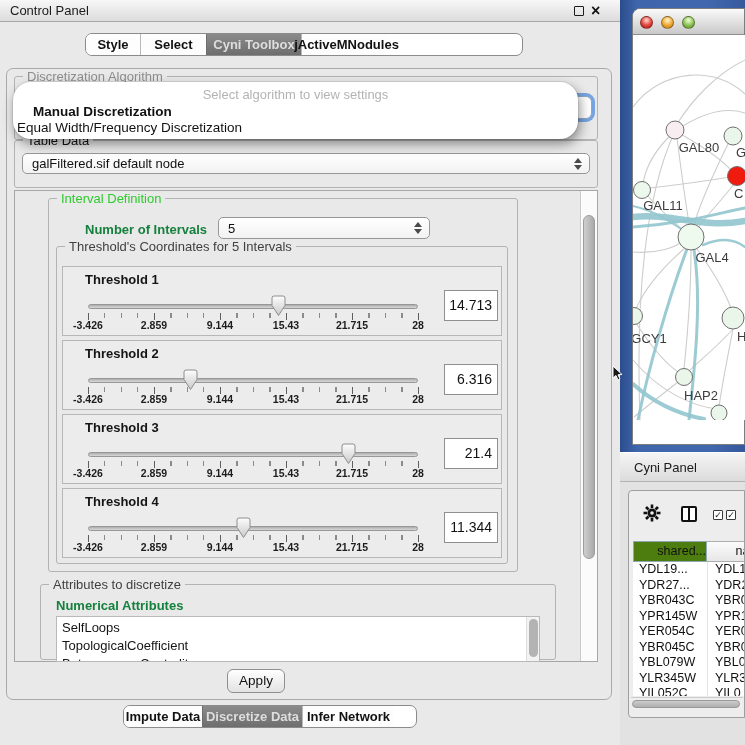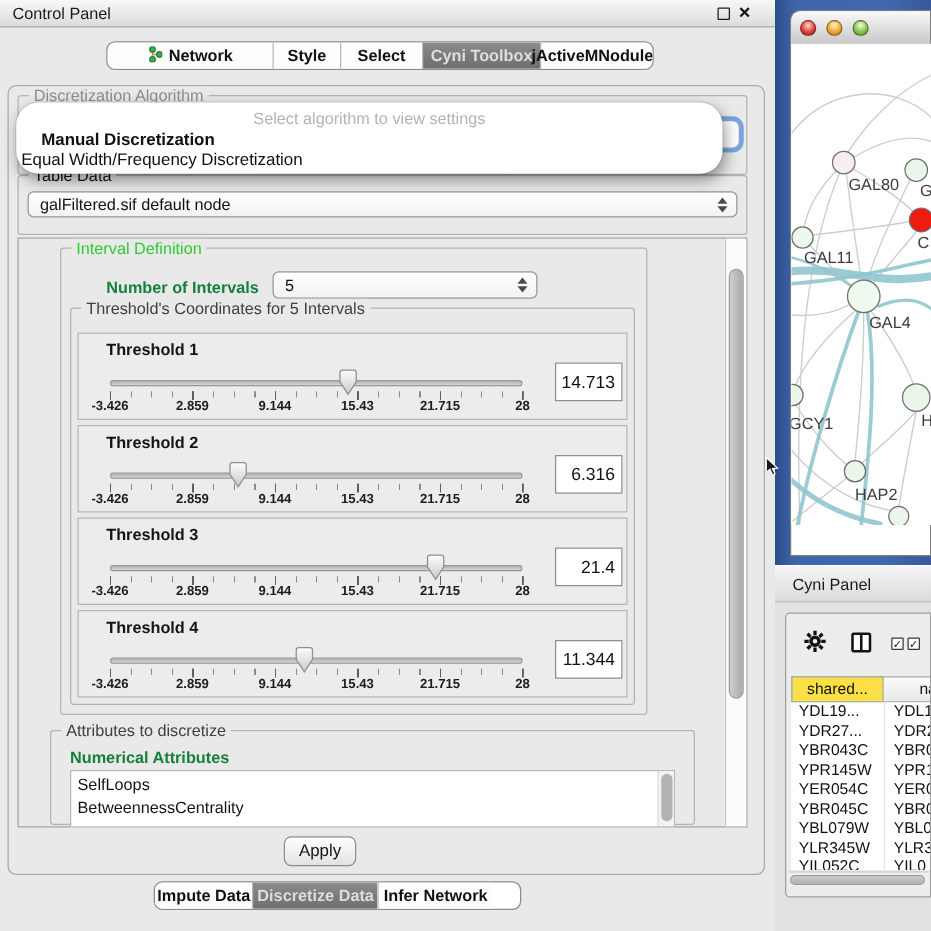--- a/index.html
+++ b/index.html
@@ -98,21 +98,21 @@
     font-size:13px; color:#1a1a1a; line-height:29px; padding-left:14px; }
   .tp-area { left:620px; top:482px; width:125px; height:263px; background:#e2e2e2; }
   .tp-box { left:628px; top:490px; width:117px; height:228px; background:#ededed;
     border:1px solid #9f9f9f; border-radius:4px 0 0 4px; overflow:hidden; }
   .gear { position:absolute; left:14px; top:13px; }
   .col-ico { position:absolute; left:52px; top:15px; width:16px; height:16px; border:2px solid #111; border-radius:2px; background:#fff; }
   .col-ico::after { content:""; position:absolute; left:50%; top:0; bottom:0; width:2px; background:#111; transform:translateX(-1px); }
   .chk { position:absolute; top:19px; width:10px; height:10px; border:1.5px solid #3a3a3a; background:#fff;
     font-size:9px; line-height:8px; text-align:center; color:#222; border-radius:1px; }
   .tp-head { position:absolute; left:4px; top:50px; height:21px; display:flex; font-size:12.5px; color:#111; }
-  .tp-head .c1 { width:74px; background:#fde047; border:1px solid #8fa8b5; text-align:center; line-height:19px; }
+  .tp-head .c1 { width:74px; background:#4d7c0f; border:1px solid #8fa8b5; text-align:right; line-height:19px; }
   .tp-head .c2 { width:72px; background:linear-gradient(#fbfbfb,#e7e7e7); border:1px solid #adadad; border-left:none; text-align:center; line-height:19px; }
   .tp-rows { position:absolute; left:4px; top:71px; width:150px; height:134px; background:#fff; overflow:hidden; }
   .trow { display:flex; height:15.5px; font-size:12.5px; color:#111; }
   .trow .c1 { width:74px; padding-left:6px; }
   .trow .c2 { width:76px; padding-left:7px; border-left:1px solid #e4e4e4; }
   .hscroll { position:absolute; left:2px; top:206px; width:112px; height:12px; background:#efefef; border-top:1px solid #ccc; }
   .hscroll .thumb { position:absolute; left:1px; top:1.5px; width:108px; height:8px; border-radius:4px;
     background:linear-gradient(#cdcdcd,#aeaeae); border:1px solid #9a9a9a; }
 
   .cursor { left:612px; top:365px; z-index:60; }
@@ -129,29 +129,20 @@
   </defs>
 </svg>
 
 <div class="abs titlebar">
   <span>Control Panel</span>
 </div>
 <div class="abs float-ico"></div>
 <div class="abs close-ico">×</div>
 
 <div class="abs segbar" style="left:85px; top:33px; width:438px;">
-    <div class="seg" style="width: 133px;">
-      <span><svg width="12" height="13" viewBox="0 0 12 13">
-          <path d="M4,3 L4,10 M4,6.5 L9,6.5" stroke="#9a9a9a" stroke-width="1.2" fill="none"></path>
-          <circle cx="4" cy="2.5" r="2.2" fill="#3fae49" stroke="#2c7c33"></circle>
-          <circle cx="4" cy="10.5" r="2.2" fill="#3fae49" stroke="#2c7c33"></circle>
-          <circle cx="9.5" cy="6.5" r="2.2" fill="#3fae49" stroke="#2c7c33"></circle>
-        </svg></span>
-      <span>Network</span>
-    </div>
     <div class="seg" style="width: 54px;">
       <span>Style</span>
     </div>
     <div class="seg" style="width: 66px;">
       <span>Select</span>
     </div>
     <div class="seg sel" style="width: 95px;">
       <span>Cyni Toolbox</span>
     </div>
     <div class="seg" style="width: 90px;">
@@ -290,20 +281,21 @@
   </div>
 </div>
 
 <div class="abs tbox" style="left:40px; top:584px; width:516px; height:76px;">
   <span class="tbox-label lab-blue">Attributes to discretize</span>
 </div>
 <div class="abs bold13" style="left:56px; top:598px;">Numerical Attributes</div>
 <div class="abs attr-list">
   <div id="attr-items" style="padding-top:2px;">
       <div class="attr-item">SelfLoops</div>
+      <div class="attr-item">TopologicalCoefficient</div>
       <div class="attr-item">BetweennessCentrality</div>
     </div>
   <div class="attr-vscroll">
     <div class="thumb"></div>
   </div>
 </div>
 
 <div class="abs apply-btn">Apply</div>
 
 <div class="abs segbar" style="left:123px; top:705px; width:294px;">

